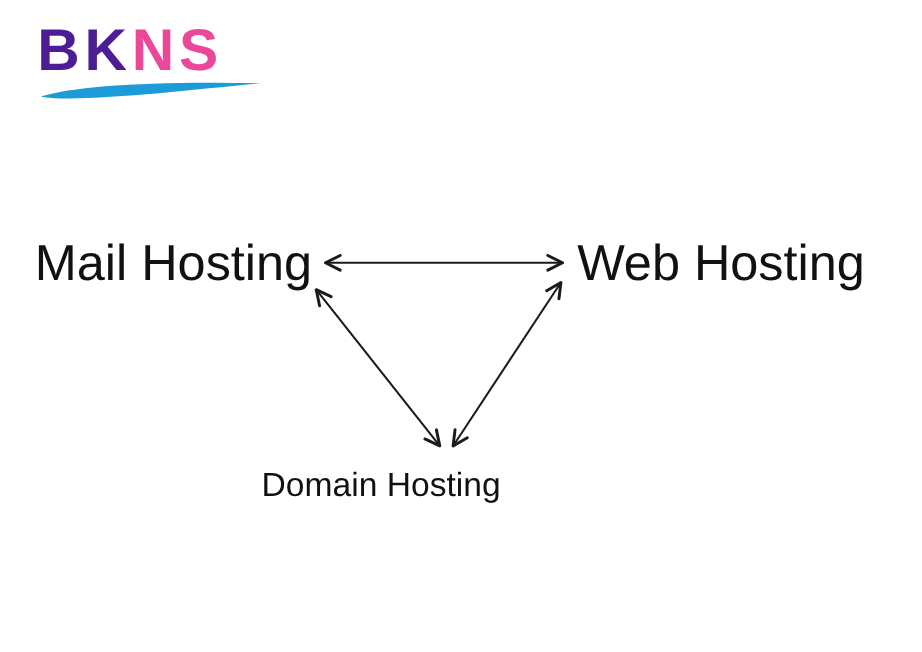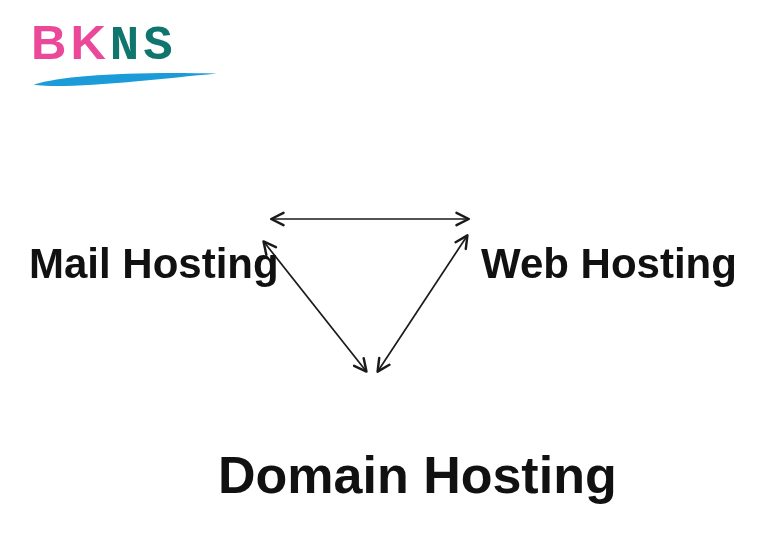--- a/index.html
+++ b/index.html
@@ -25,49 +25,48 @@
     top: 18px;
     line-height: 1;
   }
   .logo-text {
     font-size: 49px;
     font-weight: 700;
     letter-spacing: 4px;
     line-height: 1;
     white-space: nowrap;
   }
-  .logo-bk { color: #ec4899; }
-  .logo-ns { color: #0f766e; font-family: Liberation Mono, monospace; }
+  .logo-bk { color: #4c1d95; }
+  .logo-ns { color: #ec4899; }
   .logo-swoosh {
     display: block;
     margin-top: 1px;
     margin-left: 2px;
   }
   
   .edges-svg {
     position: absolute;
     left: 0;
     top: 0;
     width: 768px;
     height: 543px;
     pointer-events: none;
   }
   .node-label {
     position: absolute;
     color: #111111;
     font-size: 42px;
-    font-weight: 700;
+    font-weight: 400;
     line-height: 1;
     white-space: nowrap;
     letter-spacing: 0px;
-    margin-top: 45px;
   }
   .node-mail   { left: 29px;  top: 198px; }
   .node-web    { left: 481px; top: 198px; }
-  .node-domain { left: 218px; top: 404px; font-size: 52px; }
+  .node-domain { left: 218px; top: 390px; font-size: 28px; }
 </style>
 </head>
 <body>
 
 <div class="stage">
 
   <div class="logo">
     <div class="logo-text">
       <span class="logo-bk">BK</span><span class="logo-ns">NS</span>
     </div>

